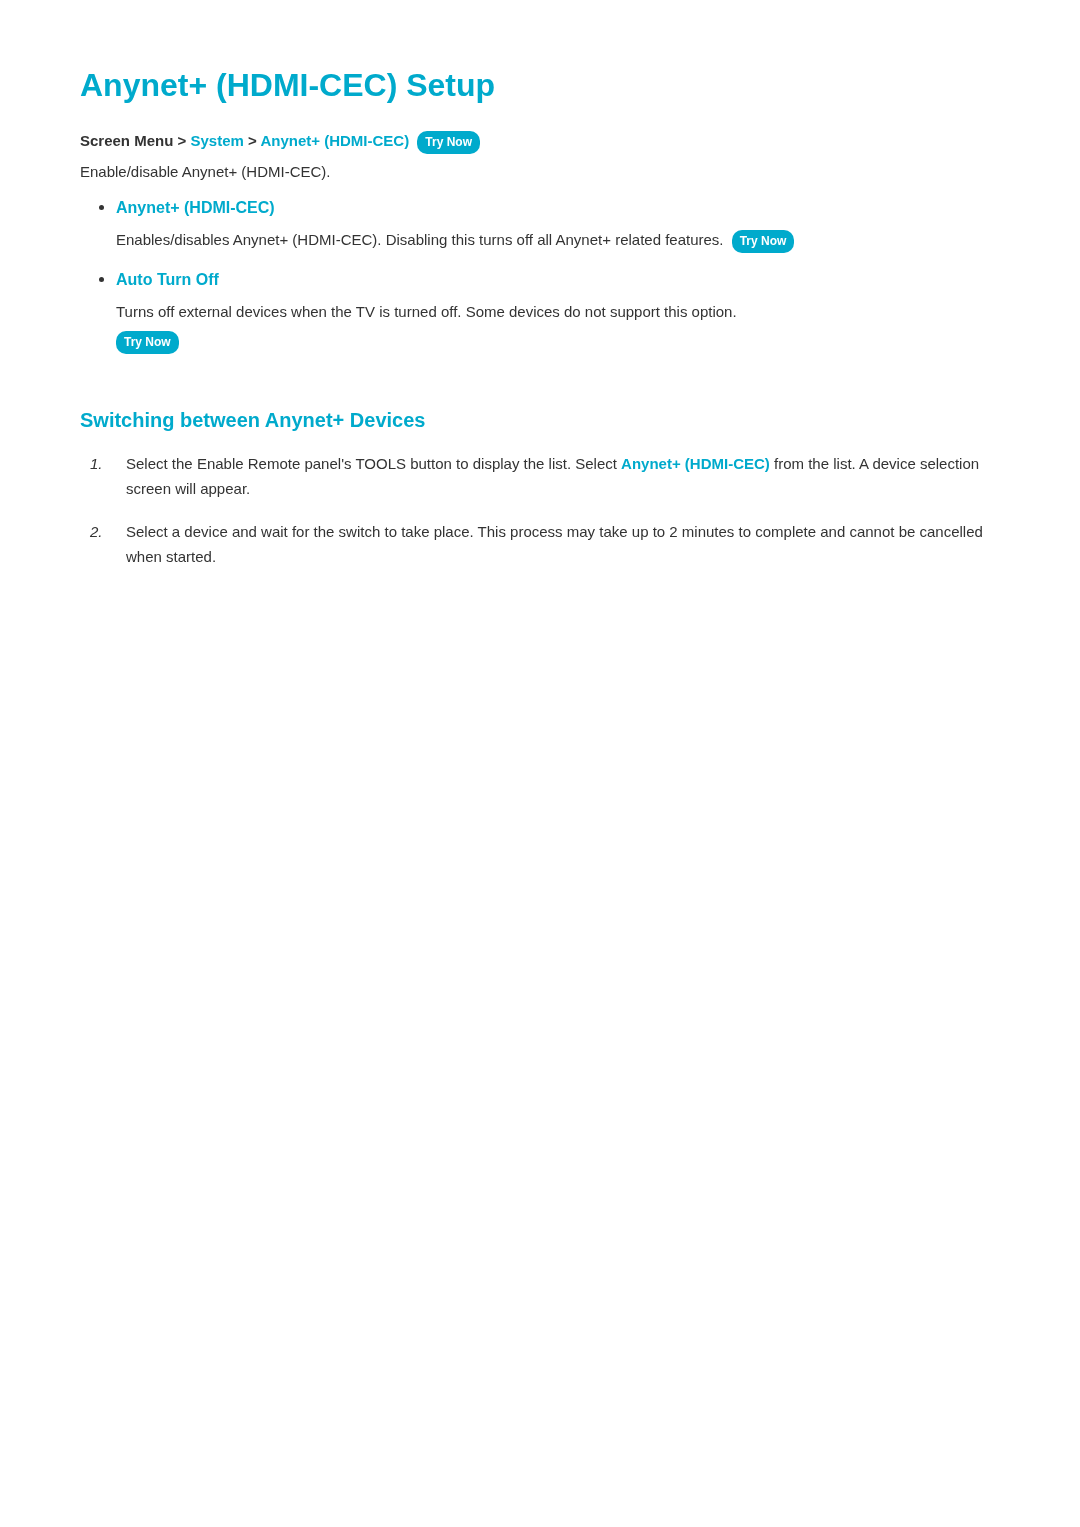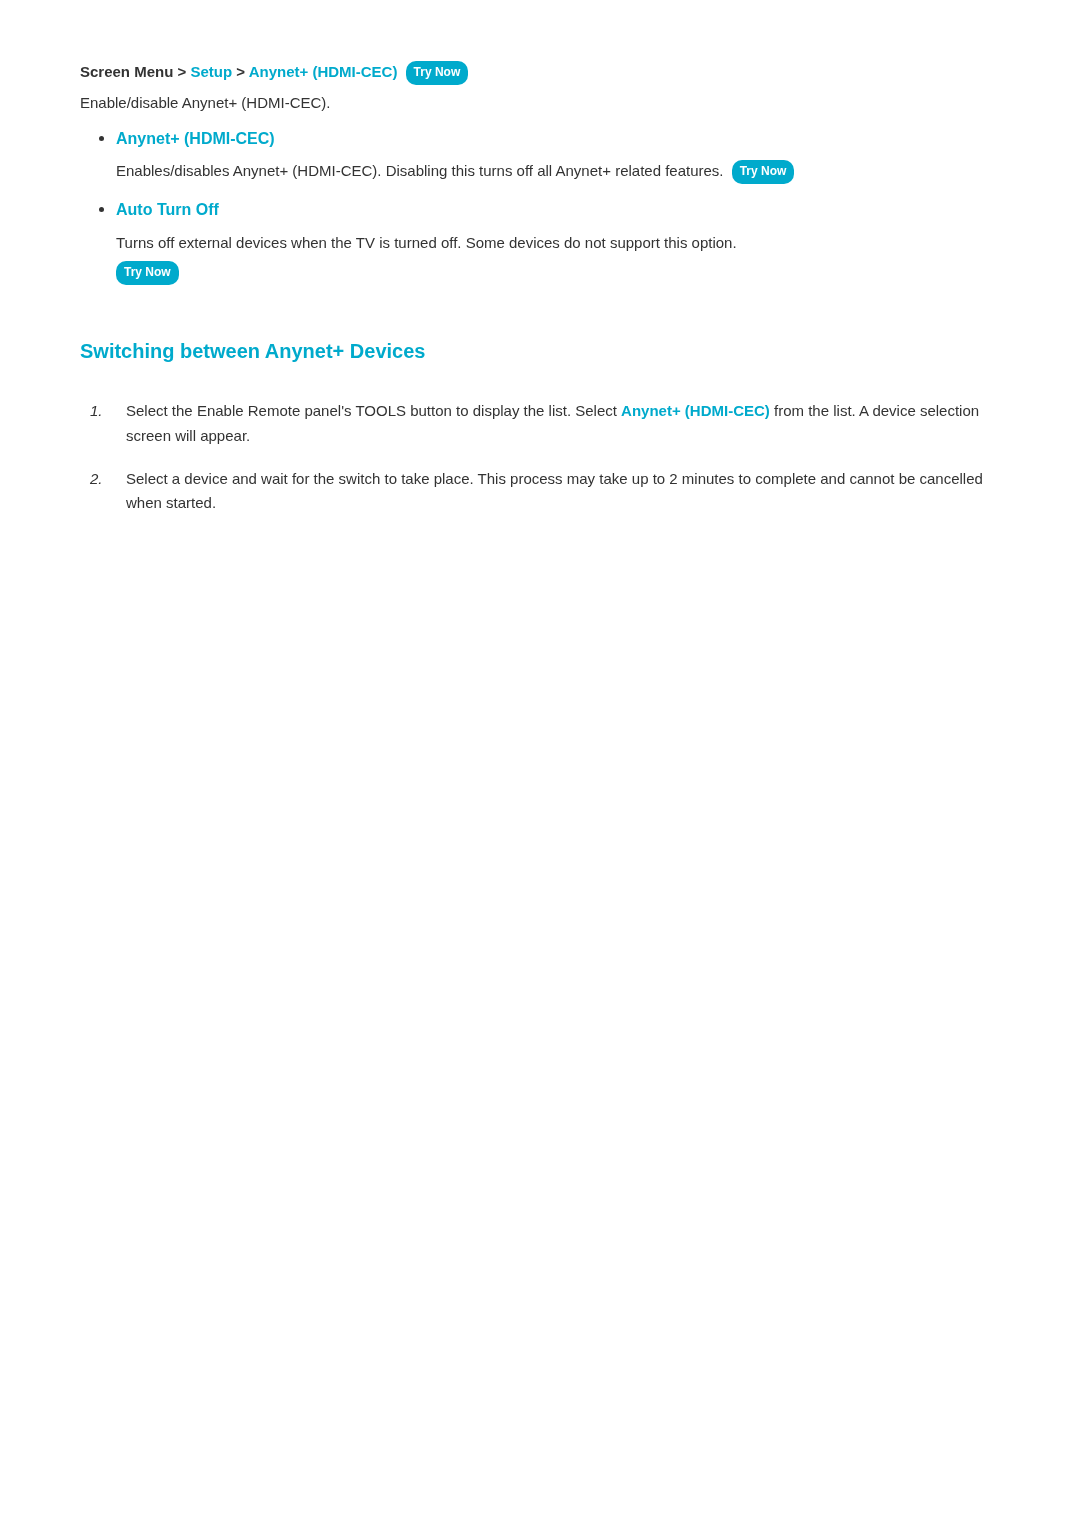--- a/index.html
+++ b/index.html
@@ -106,21 +106,21 @@
     .section2-intro {
       font-size: 15px;
       color: #333;
       margin-bottom: 30px;
     }
 
     .subsection-title {
       font-size: 20px;
       font-weight: bold;
       color: #00aacc;
-      margin-bottom: 32px;
+      margin-bottom: 16px;
     }
 
     .ordered-list {
       list-style: none;
       margin-left: 10px;
     }
 
     .ordered-list li {
       display: flex;
       margin-bottom: 18px;
@@ -149,23 +149,24 @@
     .link-text {
       color: #00aacc;
       font-weight: bold;
     }
   </style>
 </head>
 <body>
 
 <div class="section">
 
+  <h1 class="page-title">Anynet+ (HDMI-CEC) Setup</h1>
 
   <p class="breadcrumb-line">
-    <span>Screen Menu &gt; </span><span class="breadcrumb-link">Setup</span><span> &gt; </span><span class="breadcrumb-link">Anynet+ (HDMI-CEC)</span>&nbsp;<span class="try-now-badge">Try Now</span>
+    <span>Screen Menu &gt; </span><span class="breadcrumb-link">System</span><span> &gt; </span><span class="breadcrumb-link">Anynet+ (HDMI-CEC)</span>&nbsp;<span class="try-now-badge">Try Now</span>
   </p>
 
   <p class="intro-text">Enable/disable Anynet+ (HDMI-CEC).</p>
 
   <ul class="bullet-list">
     <li>
       <span class="bullet-item-title">Anynet+ (HDMI-CEC)</span>
       <span class="bullet-item-desc">
         <span>Enables/disables Anynet+ (HDMI-CEC). Disabling this turns off all Anynet+ related features.</span>&nbsp;<span class="try-now-badge">Try Now</span>
       </span>

